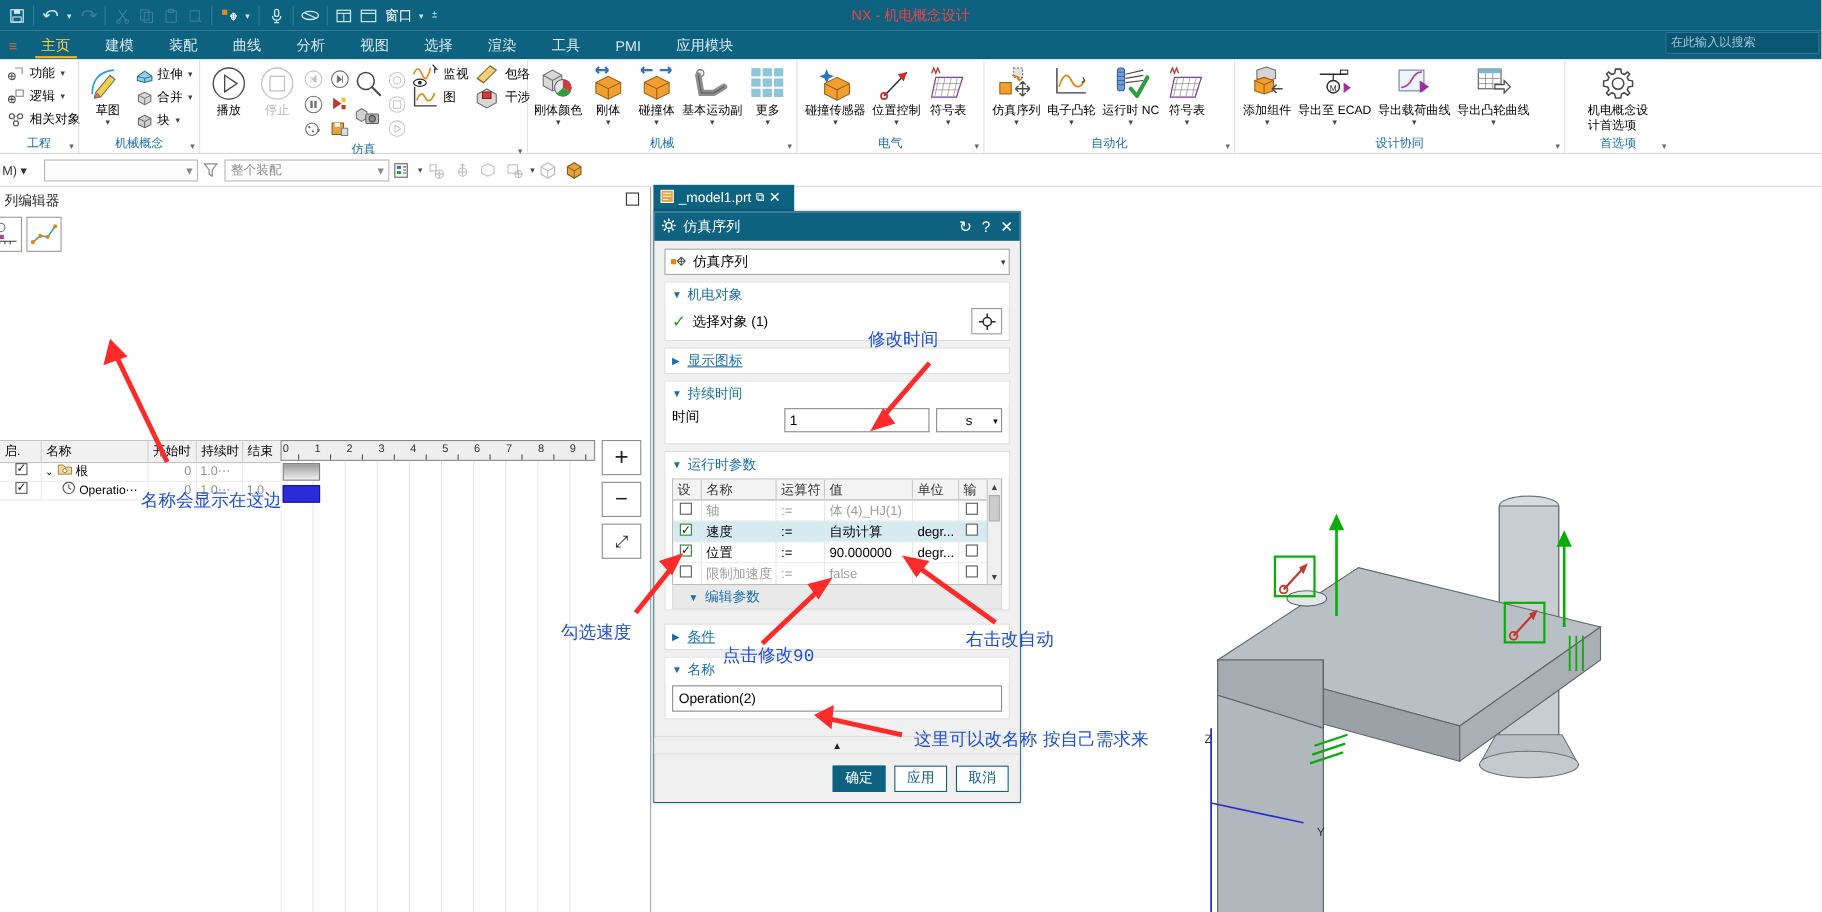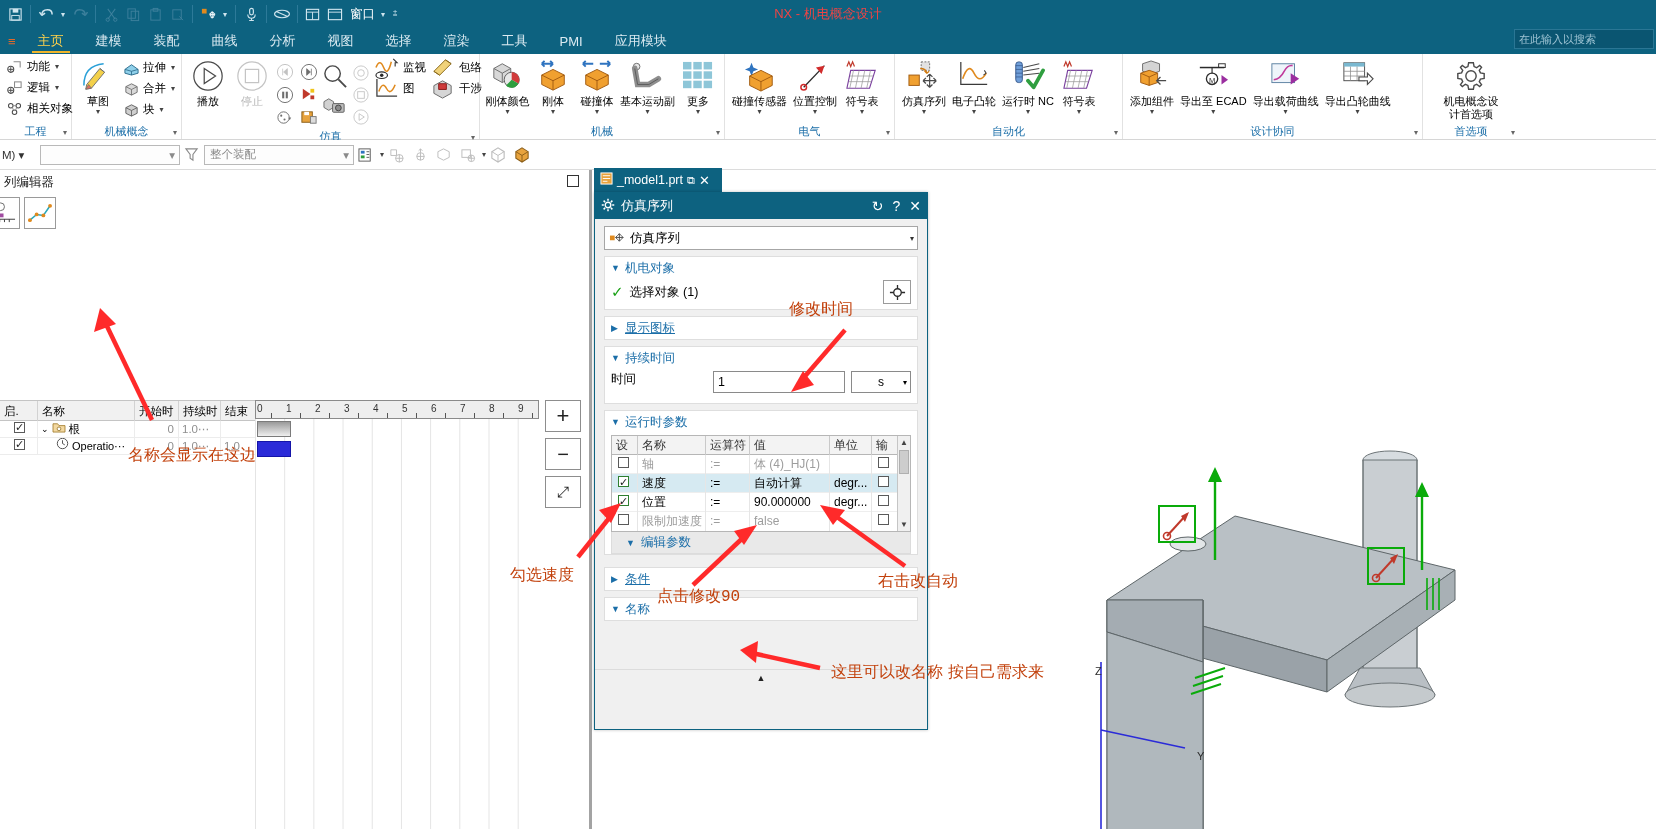--- a/index.html
+++ b/index.html
@@ -55,21 +55,21 @@
   .rgroup .glabel{
     height:15px;line-height:15px;text-align:center;color:#1b6ea8;font-size:11px;
     position:relative;
   }
   .rgroup .glabel .gcaret{ position:absolute;right:4px;top:1px;font-size:8px;color:#666; }
   .bigbtn{
     width:auto;min-width:44px;display:flex;flex-direction:column;align-items:center;
     padding:0 3px; cursor:default;
   }
   .bigbtn .ico{ height:38px;display:flex;align-items:center;justify-content:center; }
-  .bigbtn .lbl{ font-size:11px;color:#000;text-align:center;line-height:12px;white-space:nowrap; }
+  .bigbtn .lbl{ font-size:11px;color:#000;text-align:left;line-height:12px;white-space:nowrap; }
   .bigbtn .dcaret{ font-size:8px;color:#444;line-height:9px; }
   .smallrow{ display:flex;align-items:center;height:21px;padding:0 2px;cursor:default; }
   .smallrow .ico{ width:18px;height:18px;display:flex;align-items:center;justify-content:center; }
   .smallrow .lbl{ font-size:11.5px;color:#000;margin-left:3px;white-space:nowrap; }
   .smallrow .dcaret{ font-size:8px;color:#444;margin-left:5px; }
   .iconcol{ display:flex;flex-direction:column;justify-content:center; }
   .minigrid{ display:flex;flex-direction:column;gap:1px;padding-top:4px; }
   .minirow{ display:flex;gap:2px; }
   .mbtn{ width:22px;height:22px;display:flex;align-items:center;justify-content:center;cursor:default;}
   
@@ -79,21 +79,21 @@
   }
   .selcombo{
     height:20px;border:1px solid #b9b9b9;background:#fdfdfd;display:flex;align-items:center;
     justify-content:flex-end;padding-right:4px;color:#8a8a8a;font-size:11.5px;
   }
   .selcombo .ctxt{ flex:1;text-align:left;padding-left:5px; }
   .selicon{ width:24px;height:24px;display:flex;align-items:center;justify-content:center;color:#6d6d6d; }
   
   #seqpanel{
     position:absolute;left:0;top:170px;width:592px;height:659px;background:#fff;
-    border-right:3px solid #a3a3a3;
+    border-right:1px solid #a3a3a3;
   }
   #seqhead{ height:24px;display:flex;align-items:center;padding-left:4px;font-size:12.5px;color:#222; }
   #seqhead .collapseicon{ position:absolute;right:10px;top:5px;width:12px;height:12px;border:1.4px solid #333; }
   #seqtools{ height:38px;display:flex;align-items:center;gap:4px;padding-left:2px; }
   .seqtool{ width:32px;height:32px;border:1px solid #9a9a9a;background:#fff;display:flex;align-items:center;justify-content:center;cursor:default; }
   
   #seqtable{ position:absolute;left:0;top:230px;width:255px;bottom:0;border-top:1px solid #c4c4c4; }
   .thead{ display:flex;height:20px;background:#f1f1f1;border-bottom:1px solid #c4c4c4;font-size:11.5px;align-items:center;}
   .th{ border-right:1px solid #d2d2d2;height:20px;line-height:20px;padding-left:4px;overflow:hidden;white-space:nowrap;}
   .trow{ display:flex;height:17px;align-items:center;font-size:11.5px;border-bottom:1px solid #ececec;}
@@ -185,21 +185,21 @@
   }
   #dlgfooter{
     position:absolute;left:0;right:0;bottom:0;height:44px;background:#f0f0f0;
     display:flex;align-items:center;justify-content:flex-end;gap:8px;padding-right:10px;
     border-top:1px solid #e2e2e2;
   }
   .dbtn{ width:48px;height:24px;border:1px solid #0d6280;background:#fff;color:#0d6280;
     font-size:12.5px;display:flex;align-items:center;justify-content:center;cursor:default; }
   .dbtn.primary{ background:#0d6280;color:#fff; }
   
-  .anno{ position:absolute;color:#c2410c;font-size:16px;white-space:nowrap;
+  .anno{ position:absolute;color:#1d4ed8;font-size:16px;white-space:nowrap;
     font-family:"DejaVu Sans",sans-serif; pointer-events:none; }
   svg.arrow{ position:absolute;pointer-events:none; overflow:visible; }
 </style>
 </head>
 <body>
 
 <div id="qat">
   <div class="qi">
     <svg width="15" height="15" viewBox="0 0 16 16">
         <rect x="2" y="2" width="12" height="12" fill="none" stroke="#cfe5ee" stroke-width="1.2"></rect>
@@ -1174,25 +1174,31 @@
         <span class="tri">▶</span>
         <span class="lbl">条件</span>
       </div>
     </div>
 
     <div class="section">
       <div class="sechead">
         <span class="tri">▼</span>
         <span class="lbl">名称</span>
       </div>
+      <div class="nameinput">Operation(2)</div>
     </div>
   </div>
 
   <div id="dlgexpander">▲</div>
 
+  <div id="dlgfooter">
+    <div class="dbtn primary">确定</div>
+    <div class="dbtn">应用</div>
+    <div class="dbtn">取消</div>
+  </div>
 </div>
 
 <svg class="arrow" style="left:0;top:0;width:1656px;height:829px;">
 
   <g>
     <path d="M152 420 L104 320" stroke="#ff2a2a" stroke-width="4.5" fill="none"></path>
     <path d="M100 308 L94 332 L116 324 Z" fill="#ff2a2a"></path>
   </g>
 
   <g>

